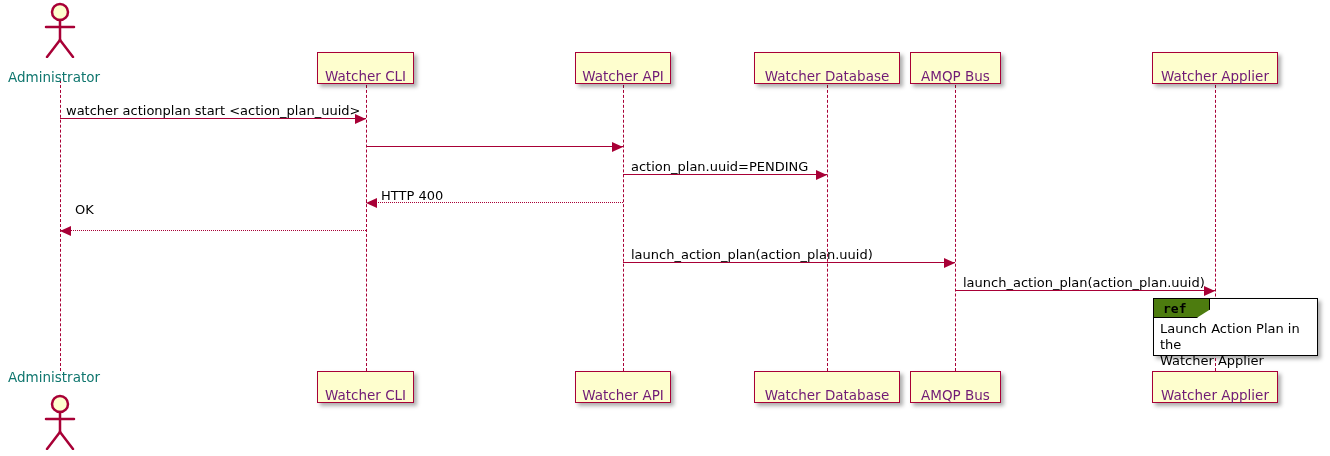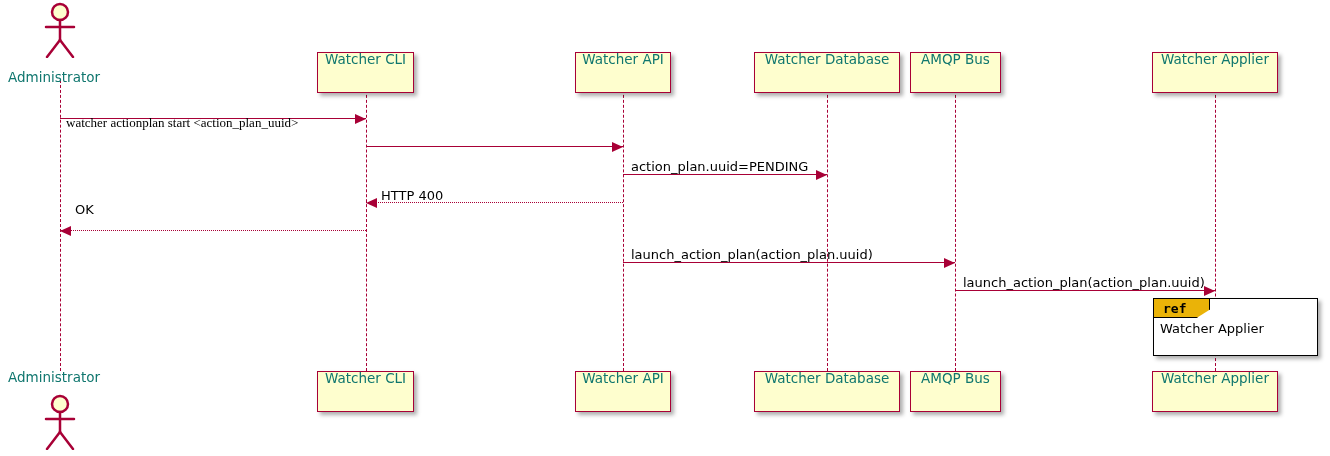--- a/index.html
+++ b/index.html
@@ -23,26 +23,26 @@
     width: 0;
     border-left: 1px dashed #A80036;
   }
 
   
   .participant {
     position: absolute;
     box-sizing: border-box;
     background: #FEFECE;
     border: 1.5px solid #A80036;
-    color: #0f766e;
+    color: #701a75;
     font-size: 13.5px;
     line-height: 1;
-    height: 41px;
+    height: 32px;
     display: flex;
-    align-items: flex-start;
+    align-items: flex-end;
     justify-content: center;
     padding: 0 9px;
     white-space: nowrap;
     box-shadow: 3px 3px 4px rgba(0,0,0,0.32);
   }
 
   
   .actor {
     position: absolute;
     width: 42px;
@@ -95,21 +95,21 @@
     background: #FFFFFF;
     border: 1.5px solid #000000;
     box-shadow: 3px 3px 4px rgba(0,0,0,0.32);
   }
   .ref-tab {
     position: absolute;
     left: 0;
     top: 0;
     height: 19px;
     box-sizing: border-box;
-    background: #eab308;
+    background: #4d7c0f;
     border-right: 1.5px solid #000000;
     border-bottom: 1.5px solid #000000;
     display: flex;
     align-items: center;
     padding: 0 9px 0 9px;
     -webkit-clip-path: polygon(0 0, 100% 0, 100% 55%, 76% 100%, 0 100%);
     clip-path: polygon(0 0, 100% 0, 100% 55%, 76% 100%, 0 100%);
   }
   .ref-tab-label {
     font-family: "DejaVu Sans Mono", "Liberation Mono", monospace;
@@ -182,21 +182,21 @@
       <span>AMQP Bus</span>
     </div>
     <div class="participant" style="left: 1152px; width: 126px; top: 52px;">
       <span>Watcher Applier</span>
     </div>
     <div class="participant" style="left: 1152px; width: 126px; top: 371px;">
       <span>Watcher Applier</span>
     </div>
     <div class="msg-line" style="left: 60px; width: 306px; top: 118px;"></div>
     <div class="arrowhead right" style="left: 355px; top: 113.5px;"></div>
-    <div class="msg-label" style="left: 66px; top: 116px; font-family: Liberation Serif, serif;">watcher actionplan start &lt;action_plan_uuid&gt;</div>
+    <div class="msg-label" style="left: 66px; top: 104px;">watcher actionplan start &lt;action_plan_uuid&gt;</div>
     <div class="msg-line" style="left: 366px; width: 257px; top: 146px;"></div>
     <div class="arrowhead right" style="left: 612px; top: 141.5px;"></div>
     <div class="msg-line" style="left: 623px; width: 204px; top: 174px;"></div>
     <div class="arrowhead right" style="left: 816px; top: 169.5px;"></div>
     <div class="msg-label" style="left: 631px; top: 160px;">action_plan.uuid=PENDING</div>
     <div class="msg-line dotted" style="left: 366px; width: 257px; top: 202px;"></div>
     <div class="arrowhead left" style="left: 366px; top: 197.5px;"></div>
     <div class="msg-label" style="left: 381px; top: 189px;">HTTP 400</div>
     <div class="msg-line dotted" style="left: 60px; width: 306px; top: 230px;"></div>
     <div class="arrowhead left" style="left: 60px; top: 225.5px;"></div>
@@ -205,16 +205,17 @@
     <div class="arrowhead right" style="left: 944px; top: 257.5px;"></div>
     <div class="msg-label" style="left: 631px; top: 248px;">launch_action_plan(action_plan.uuid)</div>
     <div class="msg-line" style="left: 955px; width: 260px; top: 290px;"></div>
     <div class="arrowhead right" style="left: 1204px; top: 285.5px;"></div>
     <div class="msg-label" style="left: 963px; top: 276px;">launch_action_plan(action_plan.uuid)</div>
     <div class="ref-box" style="left: 1153px; top: 298px; width: 165px; height: 58px;">
       <div class="ref-tab" style="width: 56px;">
         <span class="ref-tab-label">ref</span>
       </div>
       <div class="ref-body">
+        <div>Launch Action Plan in the</div>
         <div>Watcher Applier</div>
       </div>
     </div>
   </div>
 
 </body></html>

